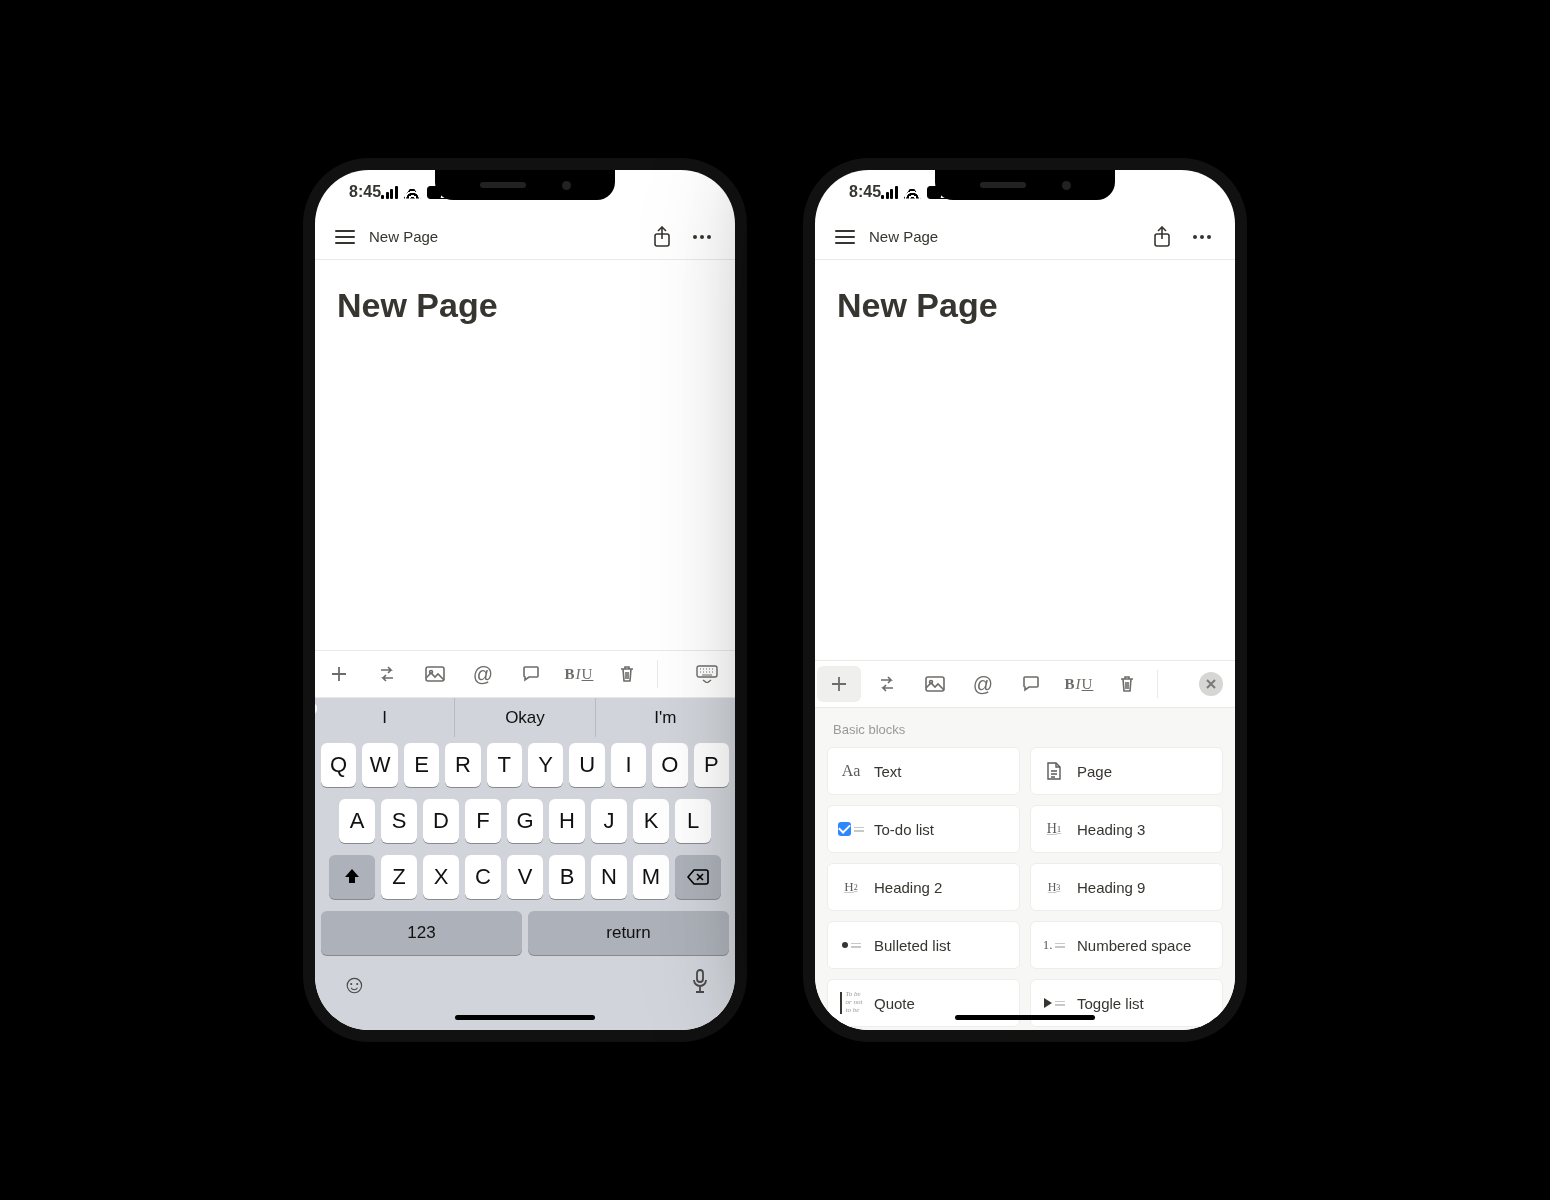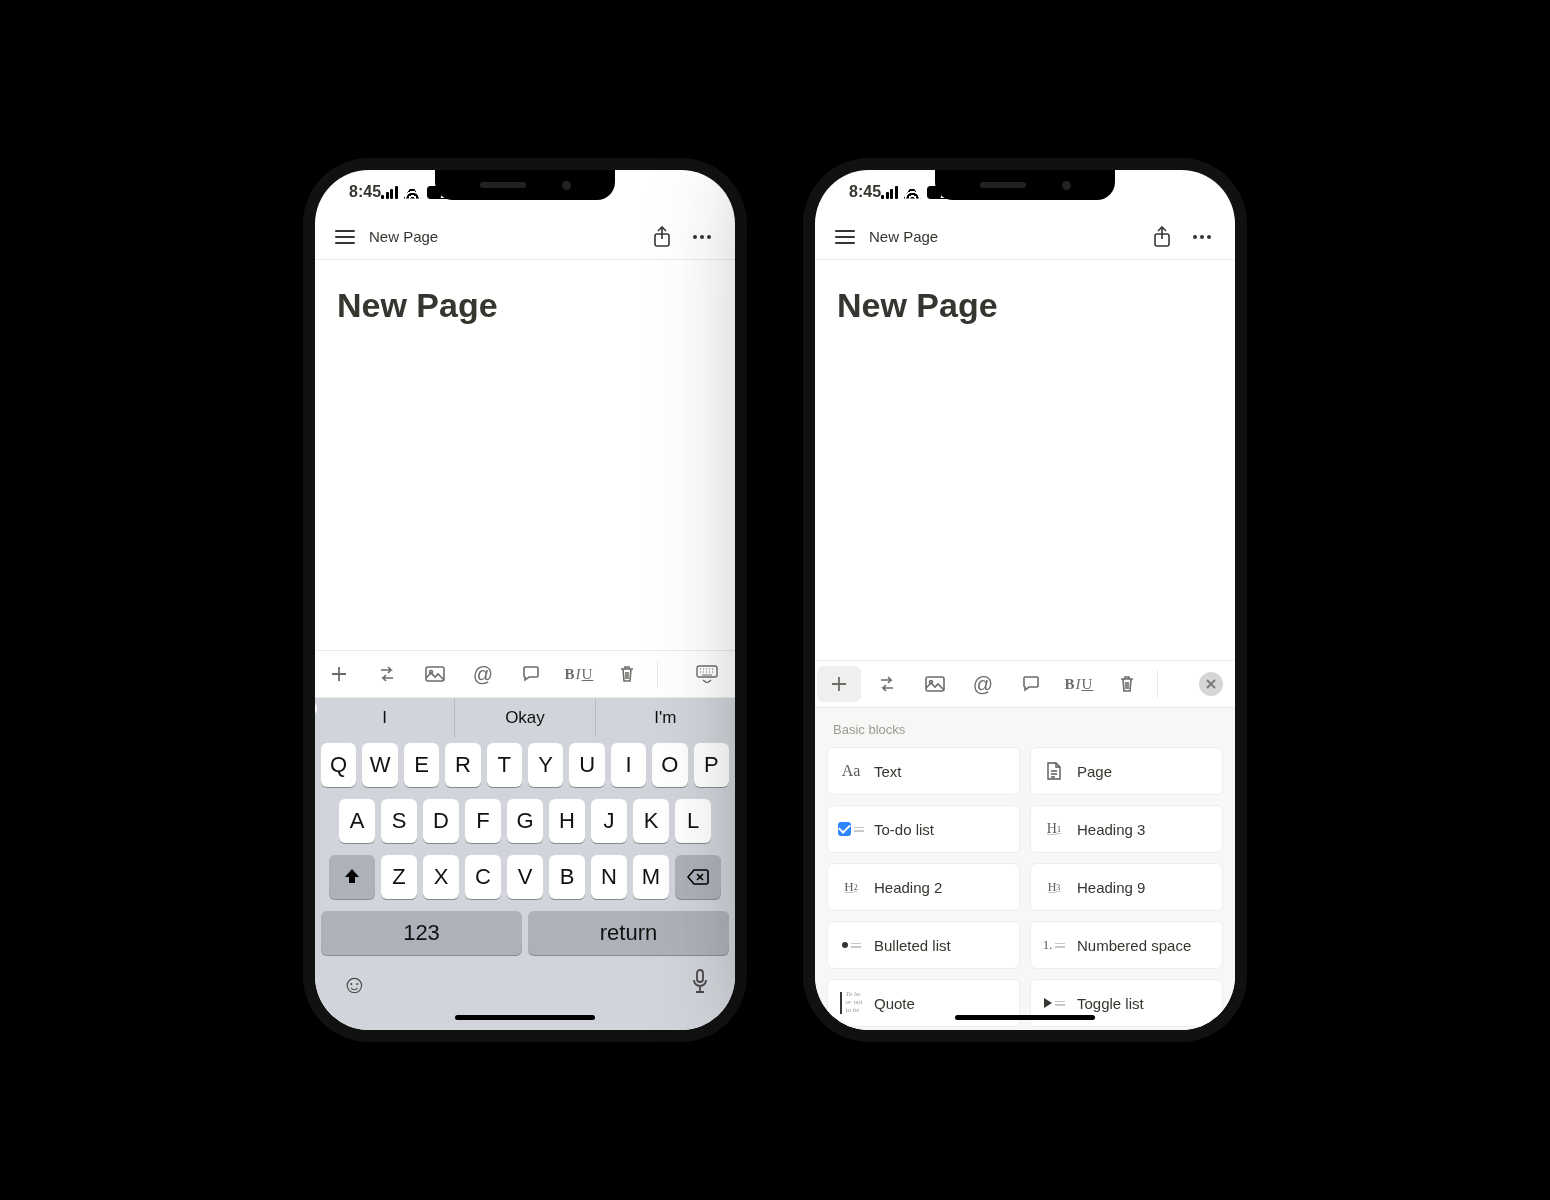--- a/index.html
+++ b/index.html
@@ -123,21 +123,21 @@
     background:var(--kbd-bg);
     display:flex;flex-direction:column;
     padding-bottom:30px;
   }
   .suggest{height:48px;display:flex;align-items:stretch;}
   .suggest span{flex:1;display:flex;align-items:center;justify-content:center;font-size:17px;color:#111;border-right:1px solid #b8bbc1;cursor:pointer;}
   .suggest span:last-child{border-right:none;}
   .krow{display:flex;gap:6px;padding:6px 6px;justify-content:center;}
   .key{background:var(--key-bg);border-radius:6px;box-shadow:var(--key-shadow);height:44px;display:flex;align-items:center;justify-content:center;flex:1;font-size:22px;color:#111;max-width:36px;cursor:pointer;}
   .krow.r2{padding-left:24px;padding-right:24px;}
-  .key.wide{max-width:none;flex:1.4;font-size:22px;}
+  .key.wide{max-width:none;flex:1.4;font-size:17px;}
   .key.fn{background:#adb1b9;color:#111;}
   .key.space{flex:4;max-width:none;font-size:16px;}
   .key.shift,.key.bksp{max-width:46px;flex:1.3;}
   .krow.bottom{padding:6px 6px 0;}
   .kbd-footer{display:flex;justify-content:space-between;padding:14px 26px 0;}
   .kbd-footer .fbtn{font-size:26px;color:#4a4a4a;cursor:pointer;}
   .home-ind{position:absolute;bottom:10px;left:50%;transform:translateX(-50%);width:140px;height:5px;background:#000;border-radius:3px;}
 
   
   .picker{

